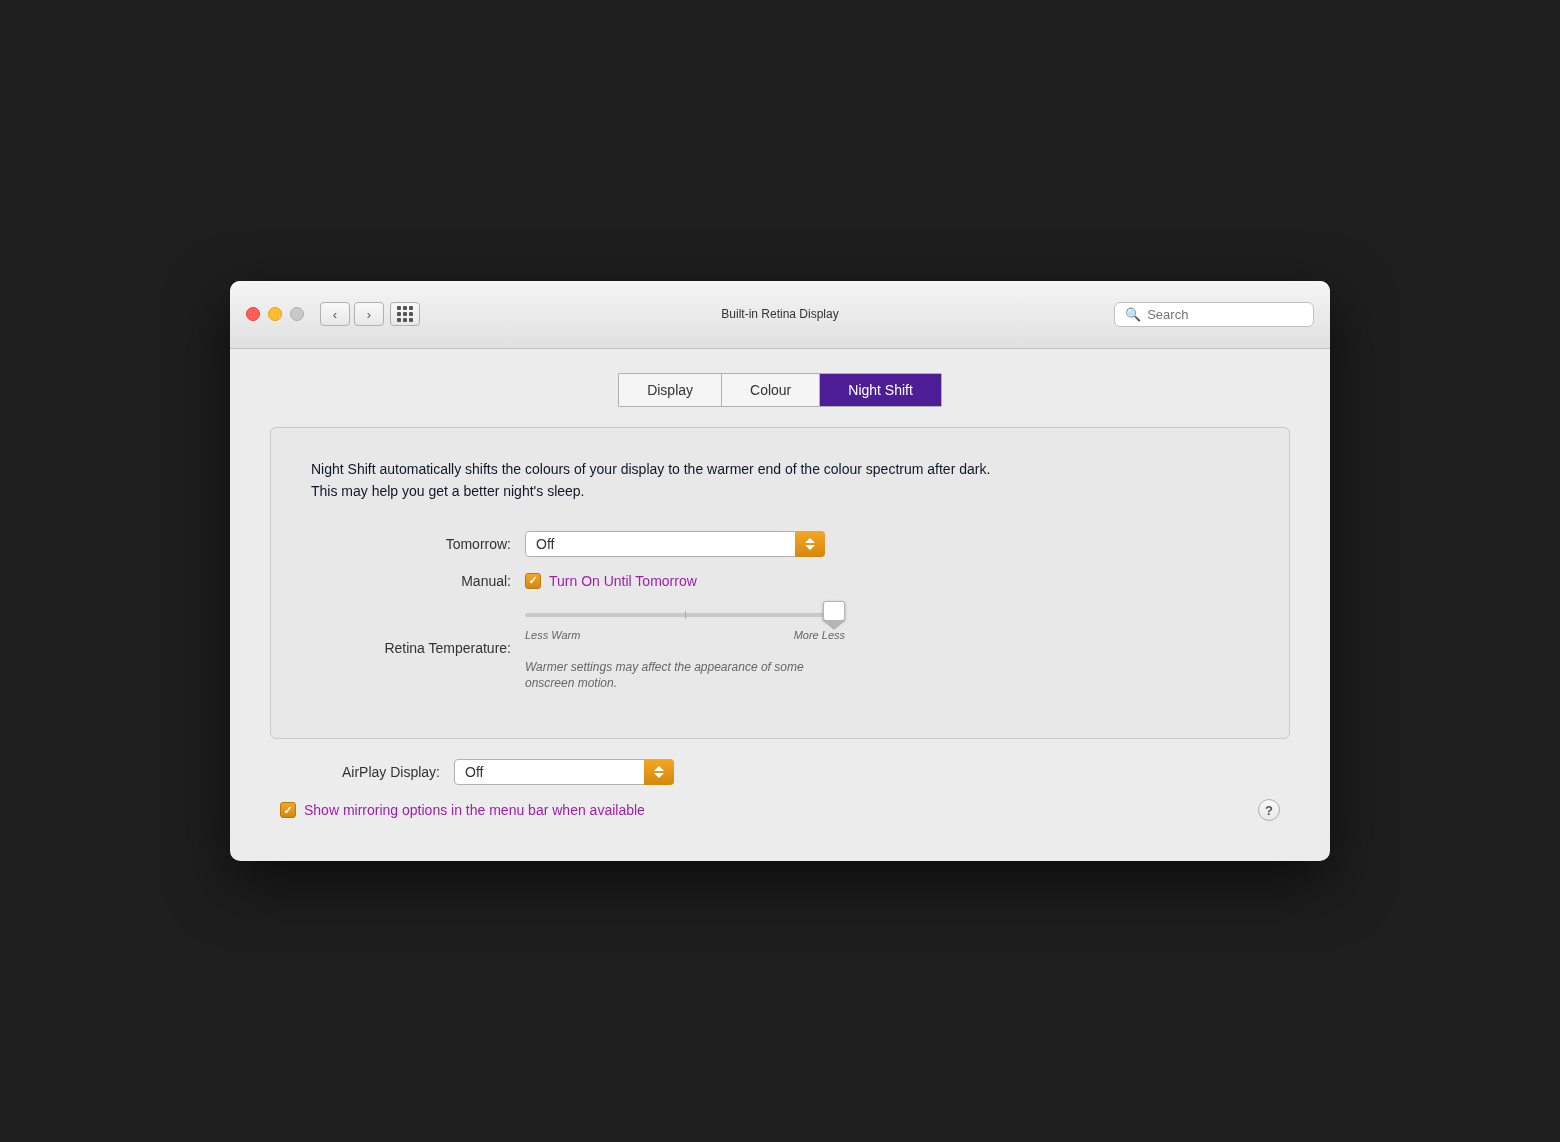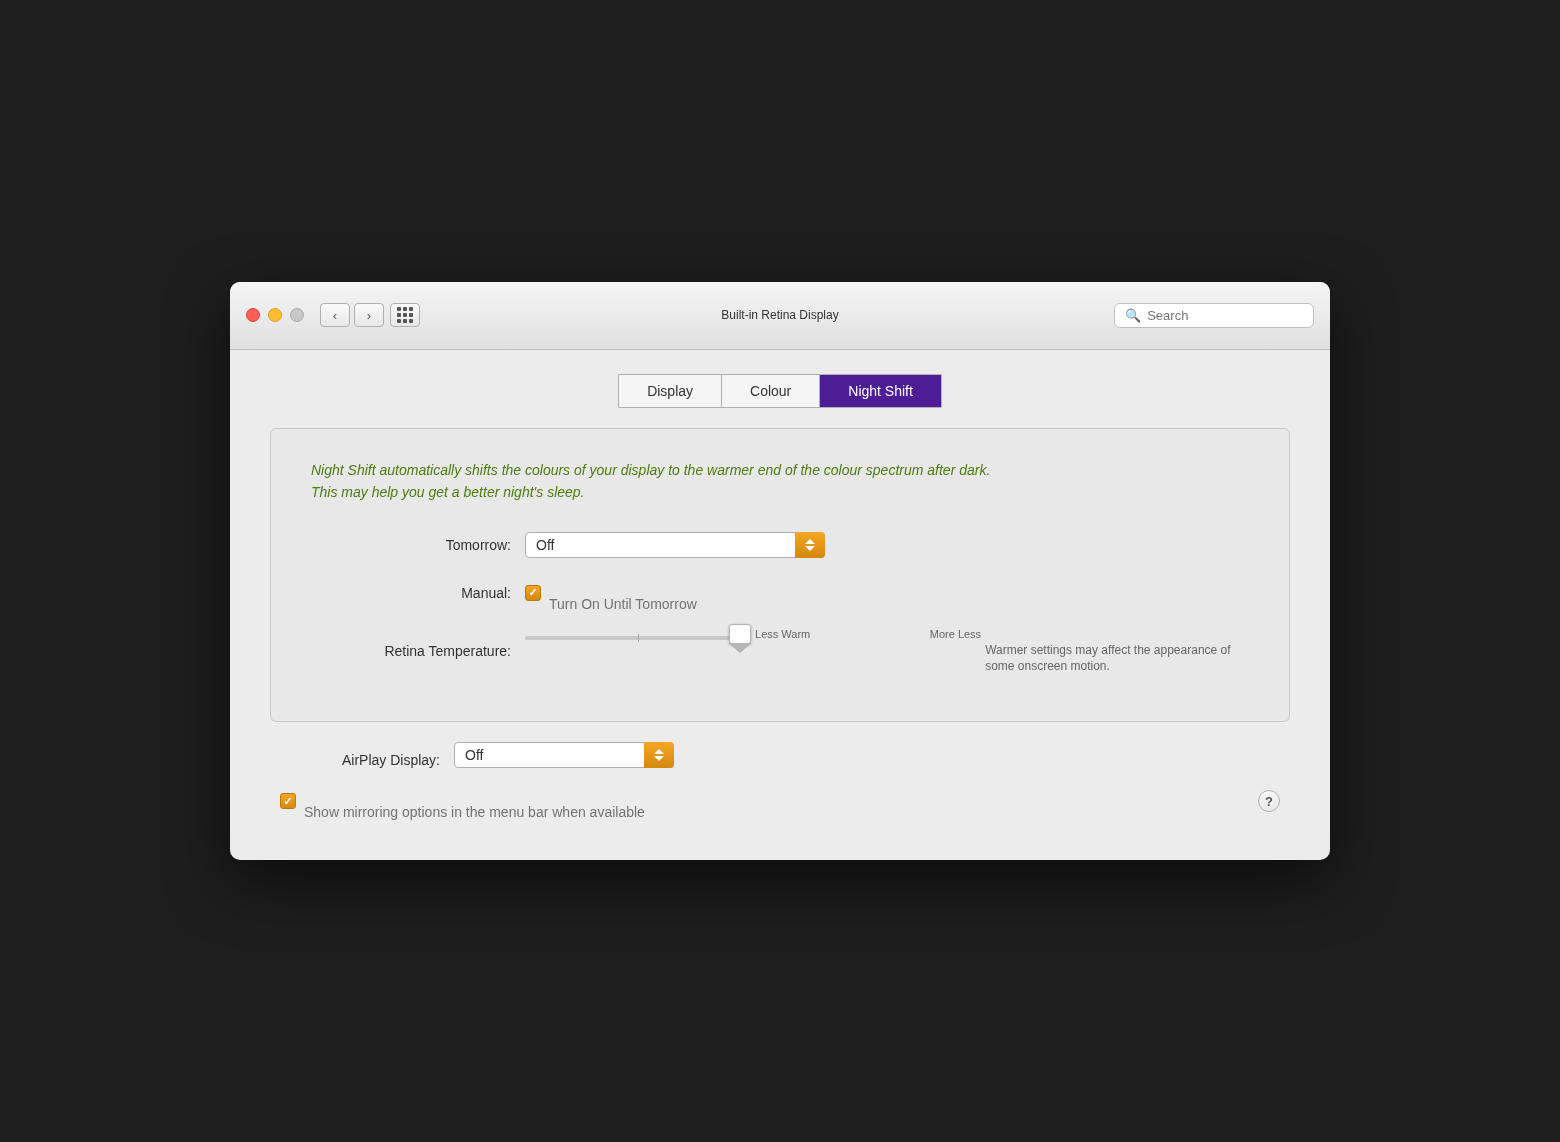--- a/index.html
+++ b/index.html
@@ -166,25 +166,24 @@
     .panel {
       background: #e8e8e8;
       border: 1px solid #c8c8c8;
       border-radius: 6px;
       padding: 30px 40px;
       margin-bottom: 20px;
     }
 
     .description {
       font-size: 14px;
-      color: #4d7c0f;
+      color: #0f172a;
       line-height: 1.6;
       margin-bottom: 28px;
       max-width: 680px;
-      font-style: italic;
     }
 
     .form-row {
       display: flex;
       align-items: center;
       margin-bottom: 16px;
     }
 
     .form-label {
       text-align: right;
@@ -264,28 +263,28 @@
 
     .checkbox-custom .checkmark {
       color: white;
       font-size: 11px;
       font-weight: bold;
       line-height: 1;
     }
 
     .checkbox-label {
       font-size: 14px;
-      color: #737373;
-      margin-top: 22px;
+      color: #a21caf;
     }
 
     .slider-container {
       display: flex;
-      flex-direction: row;
+      flex-direction: column;
       gap: 4px;
+      font-style: italic;
     }
 
     .slider-labels {
       display: flex;
       justify-content: space-between;
       width: 320px;
     }
 
     .slider-label {
       font-size: 11px;
@@ -300,21 +299,21 @@
       line-height: 1.4;
     }
 
     
     .bottom-section {
       padding: 0 0 10px 0;
     }
 
     .airplay-row {
       display: flex;
-      align-items: flex-end;
+      align-items: center;
       margin-bottom: 14px;
       padding: 0 10px;
     }
 
     .airplay-label {
       font-size: 14px;
       color: #333;
       margin-right: 14px;
       width: 160px;
       text-align: right;

